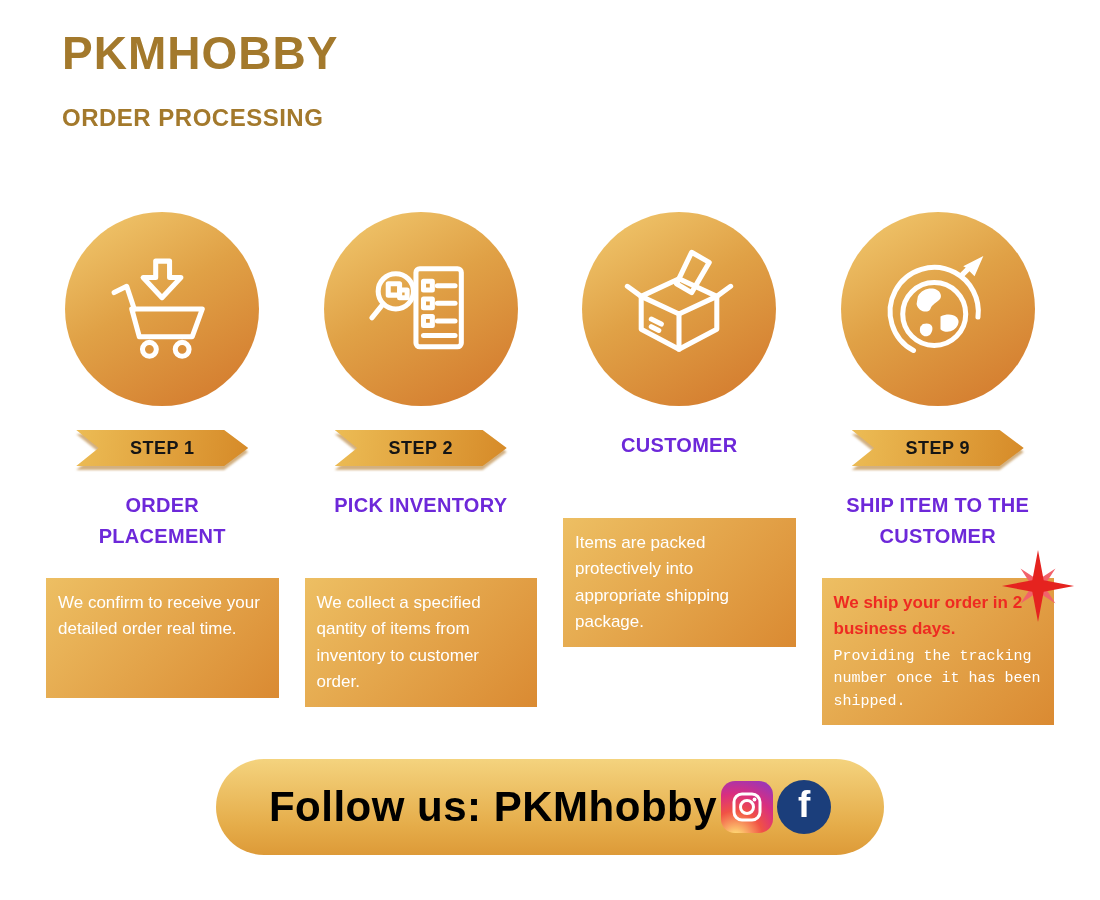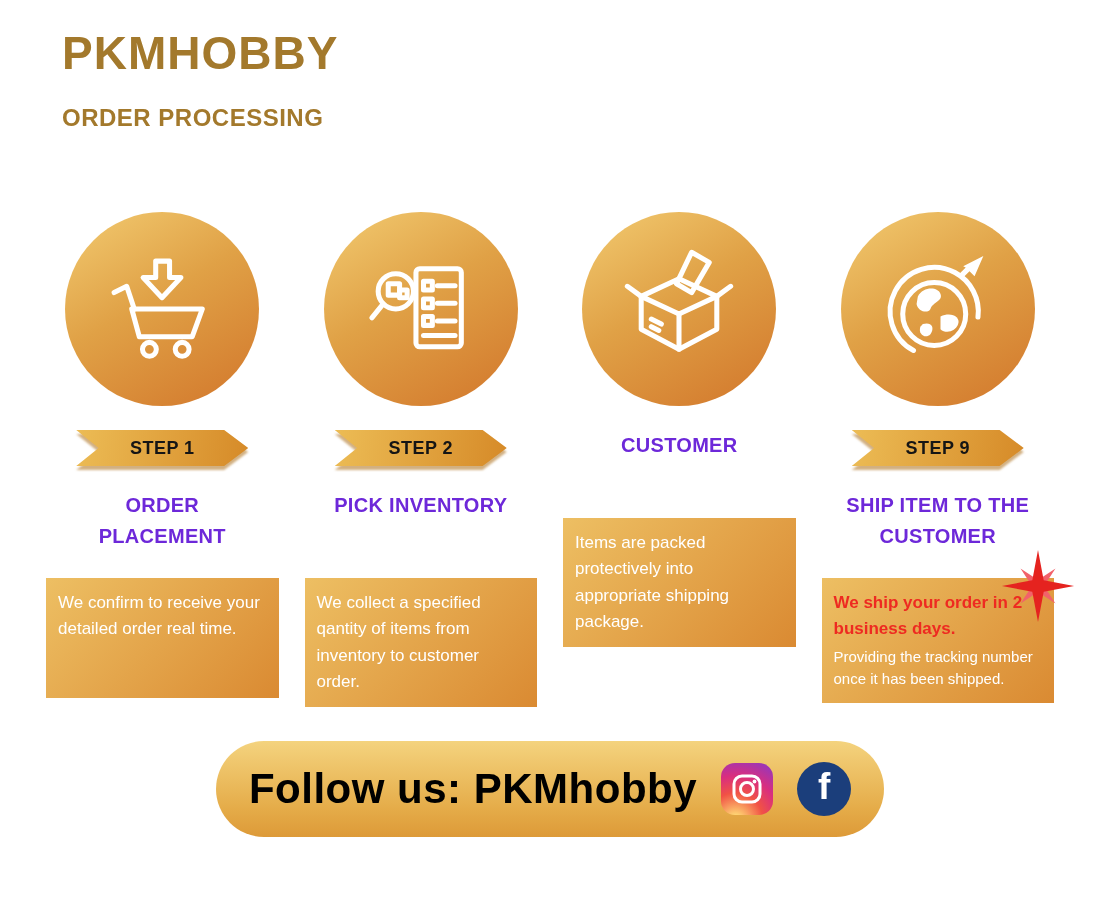--- a/index.html
+++ b/index.html
@@ -36,27 +36,27 @@
     font-size:20px;font-weight:bold;color:#6d28d9;line-height:1.55;letter-spacing:.3px;
   }
 
   .desc{
     position:relative;margin-top:22px;width:100%;box-sizing:border-box;
     padding:12px 12px;min-height:120px;
     background:linear-gradient(135deg,#EDBF63,#DA8A32);
     color:#ffffff;font-size:17px;line-height:1.55;text-align:left;
   }
   .desc .highlight{color:#EE2A21;font-weight:bold;display:block;}
-  .desc .small{font-size:15px;line-height:1.5;display:block;margin-top:3px;}
+  .desc .small{font-size:15px;line-height:1.5;display:block;margin-top:3px;font-family:Liberation Mono, monospace;}
   .burst{position:absolute;top:-30px;right:-22px;width:76px;height:76px;pointer-events:none;}
 
   .footer-pill{
     width:668px;height:96px;margin:34px auto 0;border-radius:52px;
     background:linear-gradient(180deg,#F4D37E 0%,#E5AC49 70%,#DD9A38 100%);
-    display:flex;align-items:center;justify-content:center;gap:24px;
+    display:flex;align-items:center;justify-content:center;gap:4px;
   }
   .footer-text{font-size:42px;font-weight:bold;color:#000;letter-spacing:.5px;}
   .ig{
     width:52px;height:52px;border-radius:14px;
     background:radial-gradient(circle at 28% 110%,#FED373 8%,#F15245 40%,#D92E7F 65%,#9B36B7 92%);
     display:flex;align-items:center;justify-content:center;cursor:pointer;
   }
   .fb{
     width:54px;height:54px;border-radius:50%;background:#1B3E7B;
     display:flex;align-items:center;justify-content:center;

